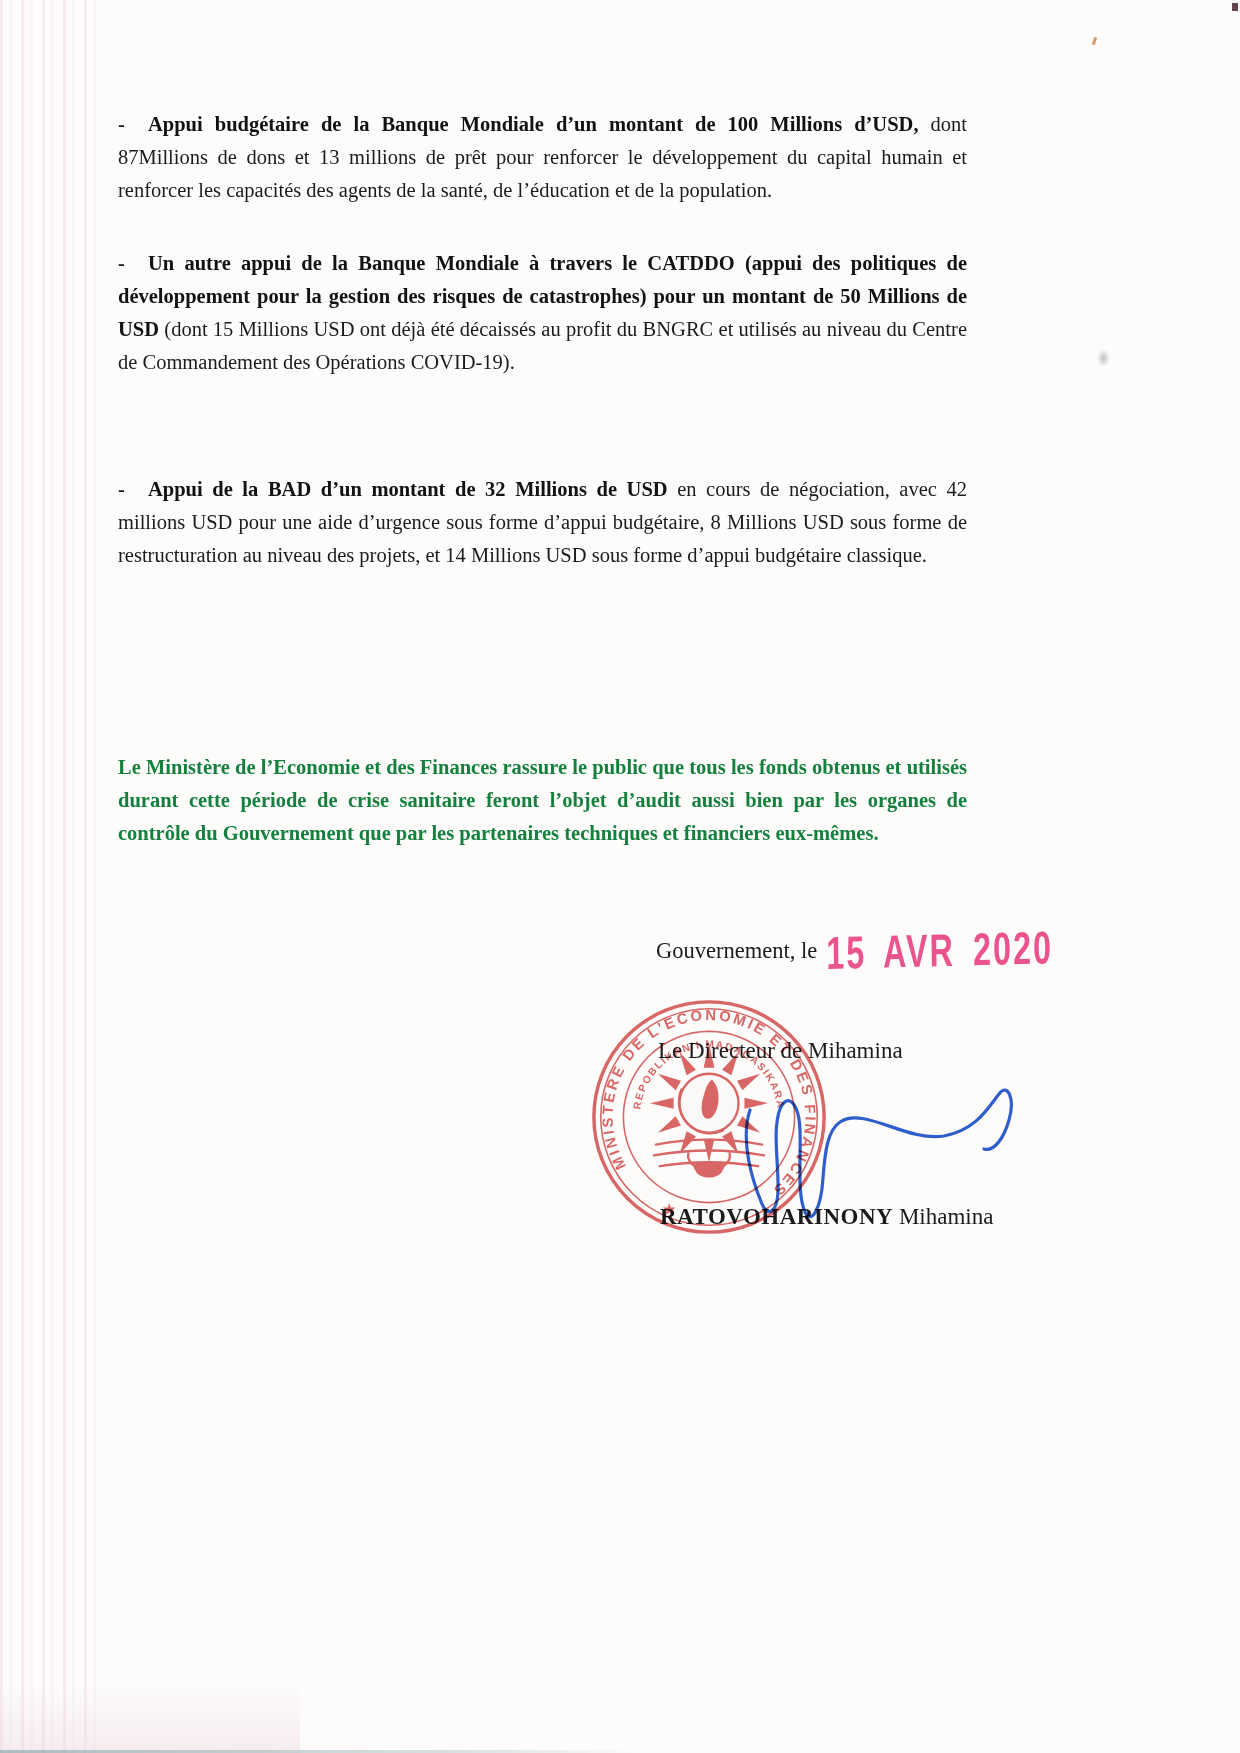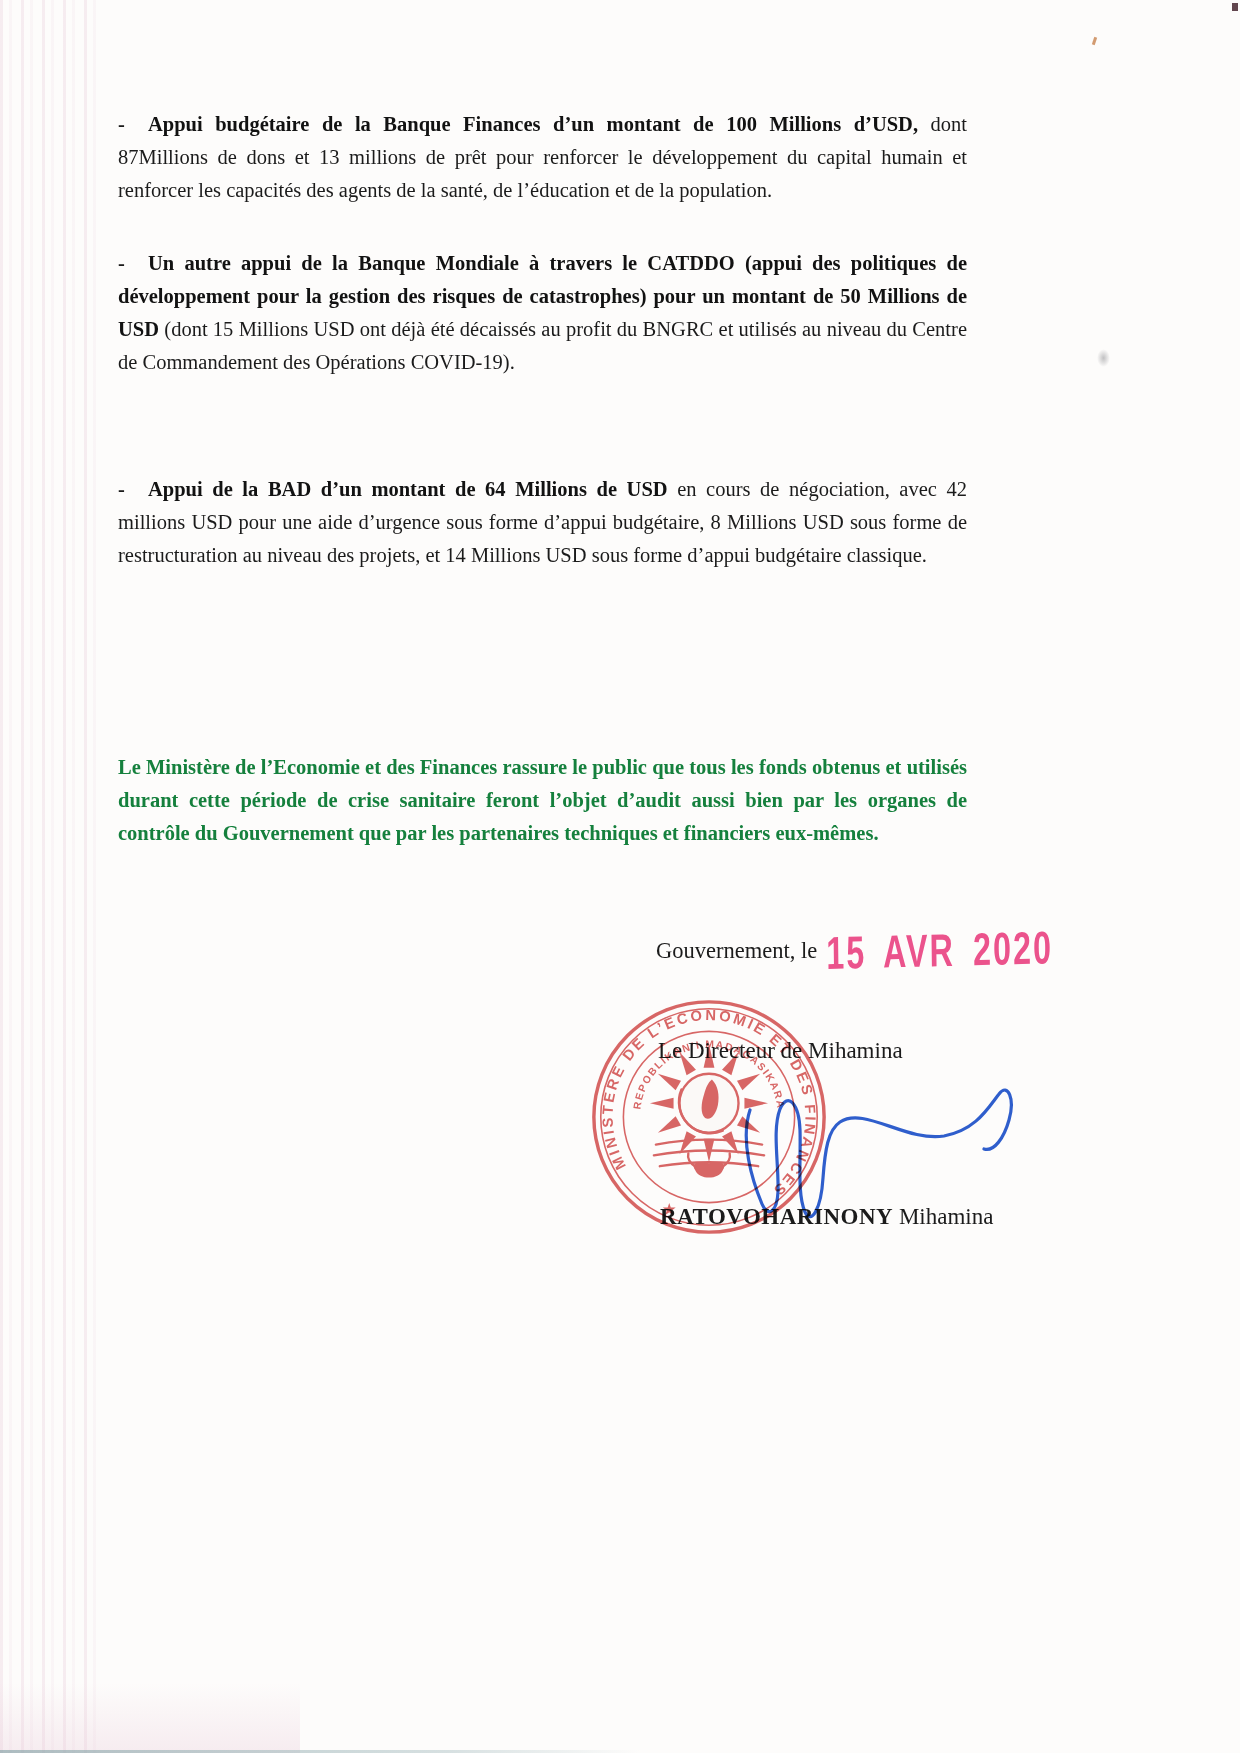--- a/index.html
+++ b/index.html
@@ -77,26 +77,26 @@
 
 <div class="page">
 
   <div class="scan-streaks"></div>
   <div class="corner-wash"></div>
   <div class="bottom-edge"></div>
   <div class="artifact art-dark"></div>
   <div class="artifact art-orange"></div>
   <div class="artifact art-smudge"></div>
 
-  <p class="para p1"><span class="marker">-</span><b>Appui budgétaire de la Banque Finances d’un montant de 100 Millions d’USD,</b><span> dont 87Millions de dons et 13 millions de prêt pour renforcer le développement du capital humain et renforcer les capacités des agents de la santé, de l’éducation et de la population.</span></p>
+  <p class="para p1"><span class="marker">-</span><b>Appui budgétaire de la Banque Mondiale d’un montant de 100 Millions d’USD,</b><span> dont 87Millions de dons et 13 millions de prêt pour renforcer le développement du capital humain et renforcer les capacités des agents de la santé, de l’éducation et de la population.</span></p>
 
   <p class="para p2"><span class="marker">-</span><b>Un autre appui de la Banque Mondiale à travers le CATDDO (appui des politiques de développement pour la gestion des risques de catastrophes) pour un montant de 50 Millions de USD</b><span> (dont 15 Millions USD ont déjà été décaissés au profit du BNGRC et utilisés au niveau du Centre de Commandement des Opérations COVID-19).</span></p>
 
 
-  <p class="para p4"><span class="marker">-</span><b>Appui de la BAD d’un montant de 64 Millions de USD</b><span> en cours de négociation, avec 42 millions USD pour une aide d’urgence sous forme d’appui budgétaire, 8 Millions USD sous forme de restructuration au niveau des projets, et 14 Millions USD sous forme d’appui budgétaire classique.</span></p>
+  <p class="para p4"><span class="marker">-</span><b>Appui de la BAD d’un montant de 32 Millions de USD</b><span> en cours de négociation, avec 42 millions USD pour une aide d’urgence sous forme d’appui budgétaire, 8 Millions USD sous forme de restructuration au niveau des projets, et 14 Millions USD sous forme d’appui budgétaire classique.</span></p>
 
 
   <p class="para closing">Le Ministère de l’Economie et des Finances rassure le public que tous les fonds obtenus et utilisés durant cette période de crise sanitaire feront l’objet d’audit aussi bien par les organes de contrôle du Gouvernement que par les partenaires techniques et financiers eux-mêmes.</p>
 
   <div class="dateline-text">Gouvernement, le</div>
   <div class="date-stamp">15 AVR 2020</div>
 
   <div class="sig-title">Le Directeur de Mihamina</div>
 
   <svg class="seal" viewBox="-125 -125 250 250" xmlns="http://www.w3.org/2000/svg">

